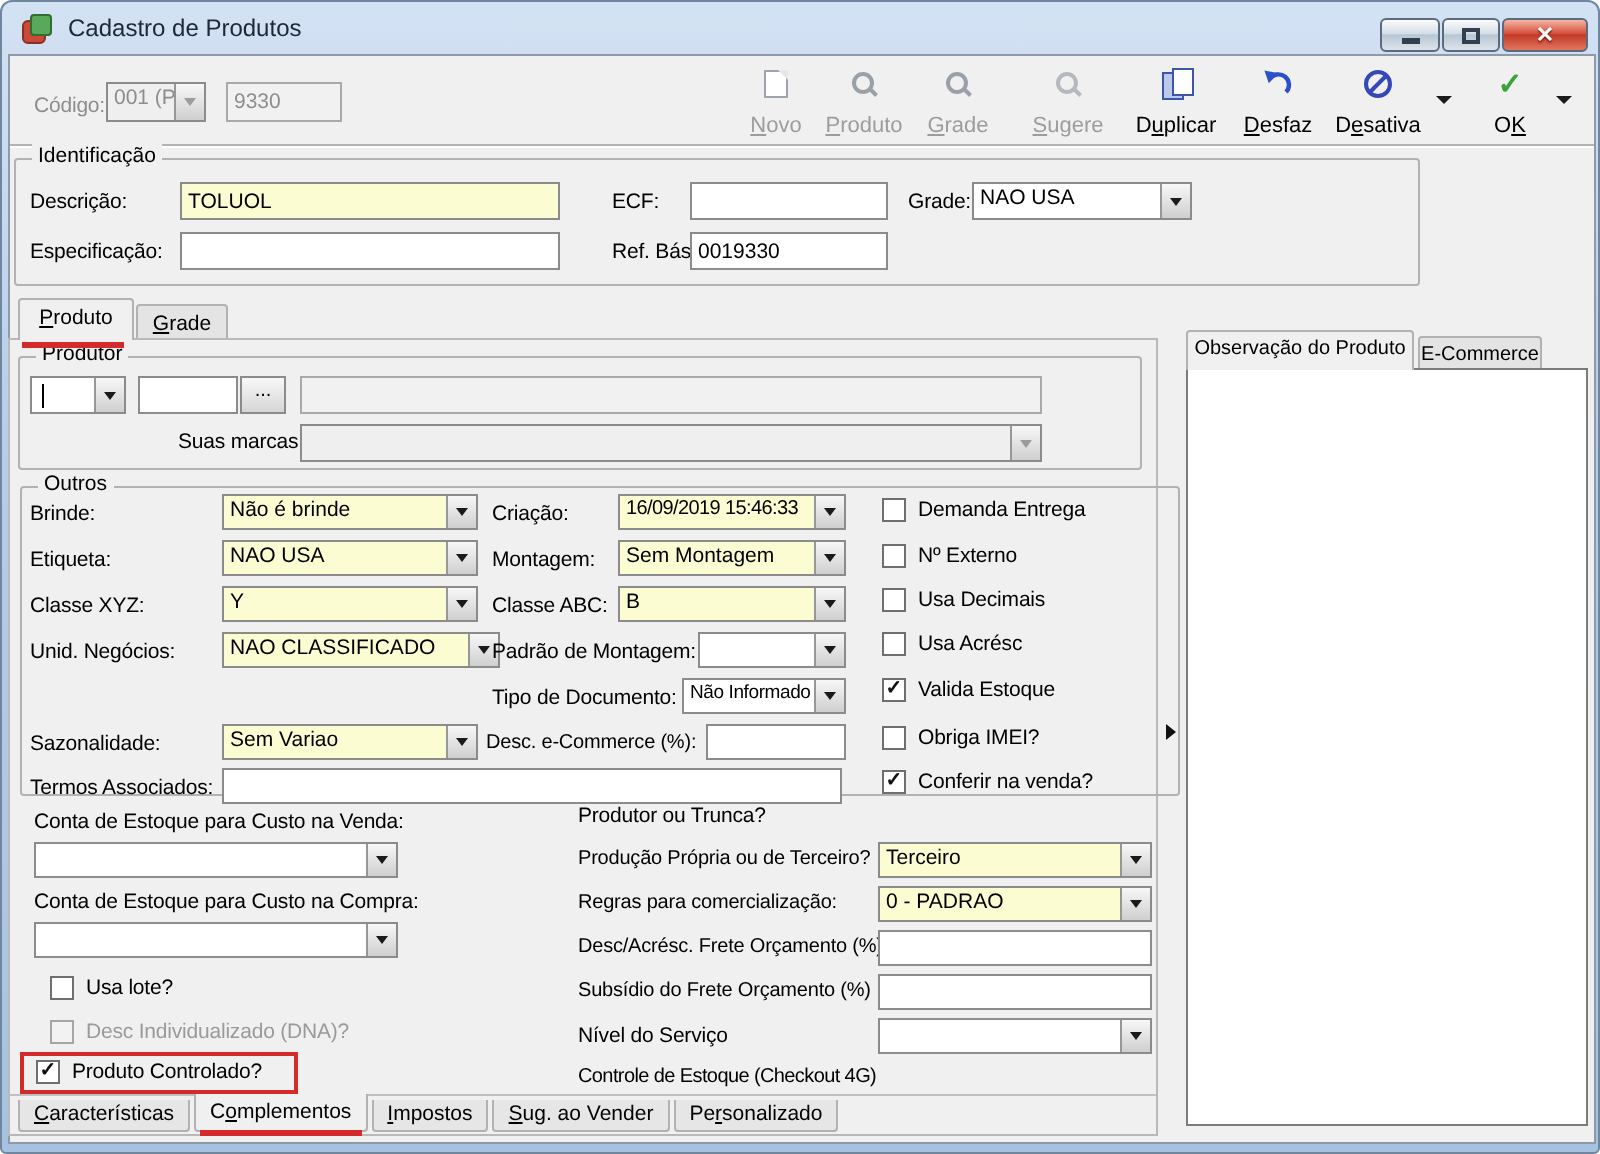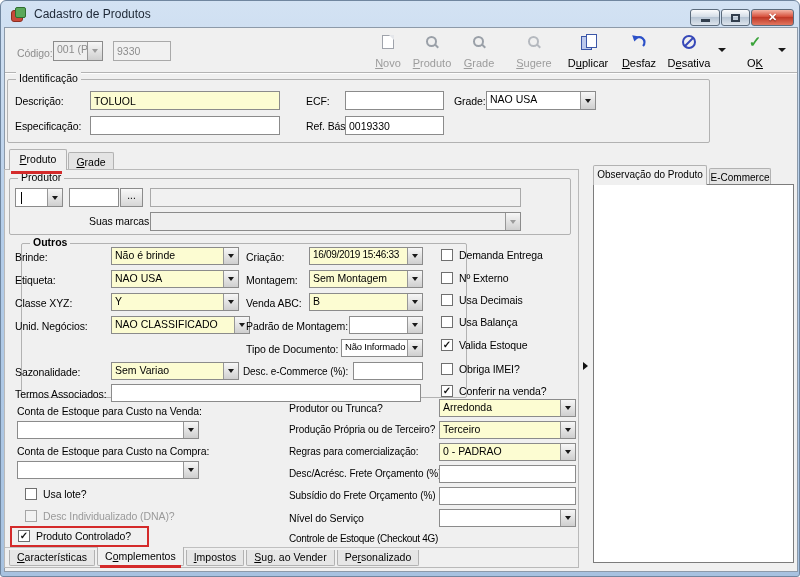--- a/index.html
+++ b/index.html
@@ -205,21 +205,21 @@
   </div>
   <input class="tin" style="left: 68px; top: 187px; width: 50px; height: 19px;" value="">
   <div class="btn3d" style="left:119px;top:187px;width:23px;height:19px;">...</div>
   <input class="tin dis" style="left: 149px; top: 187px; width: 371px; height: 19px;" value="">
   <span class="lbl" style="left:88px;top:214px;">Suas marcas</span>
   <div class="combo dis" style="left:149px;top:211px;width:371px;height:19px;">
     <span class="ct"></span>
     <span class="cbtn"></span>
   </div>
 
-  <div class="gbox" style="left:20px;top:242px;width:446px;height:155px;font-weight:bold;">
+  <div class="gbox" style="left:9px;top:242px;width:580px;height:155px;">
     <span class="glg">Outros</span>
   </div>
 
   <span class="lbl" style="left:14px;top:250px;">Brinde:</span>
   <div class="combo yl" style="left:110px;top:246px;width:128px;height:18px;">
     <span class="ct">Não é brinde</span>
       <span class="cbtn"></span>
   </div>
   <span class="lbl" style="left:14px;top:273px;">Etiqueta:</span>
   <div class="combo yl" style="left:110px;top:269px;width:128px;height:18px;">
@@ -247,21 +247,21 @@
   <span class="lbl" style="left:245px;top:250px;">Criação:</span>
   <div class="combo yl" style="left:308px;top:246px;width:114px;height:18px;">
     <span class="ct" style="font-size:10px;letter-spacing:-0.3px;">16/09/2019 15:46:33</span>
       <span class="cbtn"></span>
   </div>
   <span class="lbl" style="left:245px;top:273px;">Montagem:</span>
   <div class="combo yl" style="left:308px;top:269px;width:114px;height:18px;">
     <span class="ct">Sem Montagem</span>
       <span class="cbtn"></span>
   </div>
-  <span class="lbl" style="left:245px;top:296px;">Venda ABC:</span>
+  <span class="lbl" style="left:245px;top:296px;">Classe ABC:</span>
   <div class="combo yl" style="left:308px;top:292px;width:114px;height:18px;">
     <span class="ct">B</span>
       <span class="cbtn"></span>
   </div>
   <span class="lbl" style="left:245px;top:319px;">Padrão de Montagem:</span>
   <div class="combo" style="left:348px;top:315px;width:74px;height:18px;">
     <span class="ct"></span>
       <span class="cbtn"></span>
   </div>
   <span class="lbl" style="left:245px;top:342px;">Tipo de Documento:</span>
@@ -279,21 +279,21 @@
   <div class="cbrow" style="left:440px;top:271px;">
     <span class="cb"></span>
     <span class="cbl">Nº Externo</span>
   </div>
   <div class="cbrow" style="left:440px;top:293px;">
     <span class="cb"></span>
     <span class="cbl">Usa Decimais</span>
   </div>
   <div class="cbrow" style="left:440px;top:315px;">
     <span class="cb"></span>
-    <span class="cbl">Usa Balança</span>
+    <span class="cbl">Usa Acrésc</span>
   </div>
   <div class="cbrow" style="left:440px;top:338px;">
     <span class="cb">✓</span>
     <span class="cbl">Valida Estoque</span>
   </div>
   <div class="cbrow" style="left:440px;top:362px;">
     <span class="cb"></span>
     <span class="cbl">Obriga IMEI?</span>
   </div>
   <div class="cbrow" style="left:440px;top:384px;">
@@ -319,24 +319,20 @@
     <span class="cb"></span>
     <span class="cbl">Desc Individualizado (DNA)?</span>
   </div>
   <div class="annotation-box" style="left:9px;top:525px;width:139px;height:21px;"></div>
   <div class="cbrow" style="left:17px;top:529px;">
     <span class="cb">✓</span>
     <span class="cbl">Produto Controlado?</span>
   </div>
 
   <span class="lbl" style="left:288px;top:401px;">Produtor ou Trunca?</span>
-  <div class="combo yl" style="left:438px;top:398px;width:137px;height:18px;">
-    <span class="ct">Arredonda</span>
-      <span class="cbtn"></span>
-  </div>
   <span class="lbl" style="left:288px;top:423px;font-size:10px;">Produção Própria ou de Terceiro?</span>
   <div class="combo yl" style="left:438px;top:420px;width:137px;height:18px;">
     <span class="ct">Terceiro</span>
       <span class="cbtn"></span>
   </div>
   <span class="lbl" style="left:288px;top:445px;font-size:10px;">Regras para comercialização:</span>
   <div class="combo yl" style="left:438px;top:442px;width:137px;height:18px;">
     <span class="ct">0 - PADRAO</span>
       <span class="cbtn"></span>
   </div>

